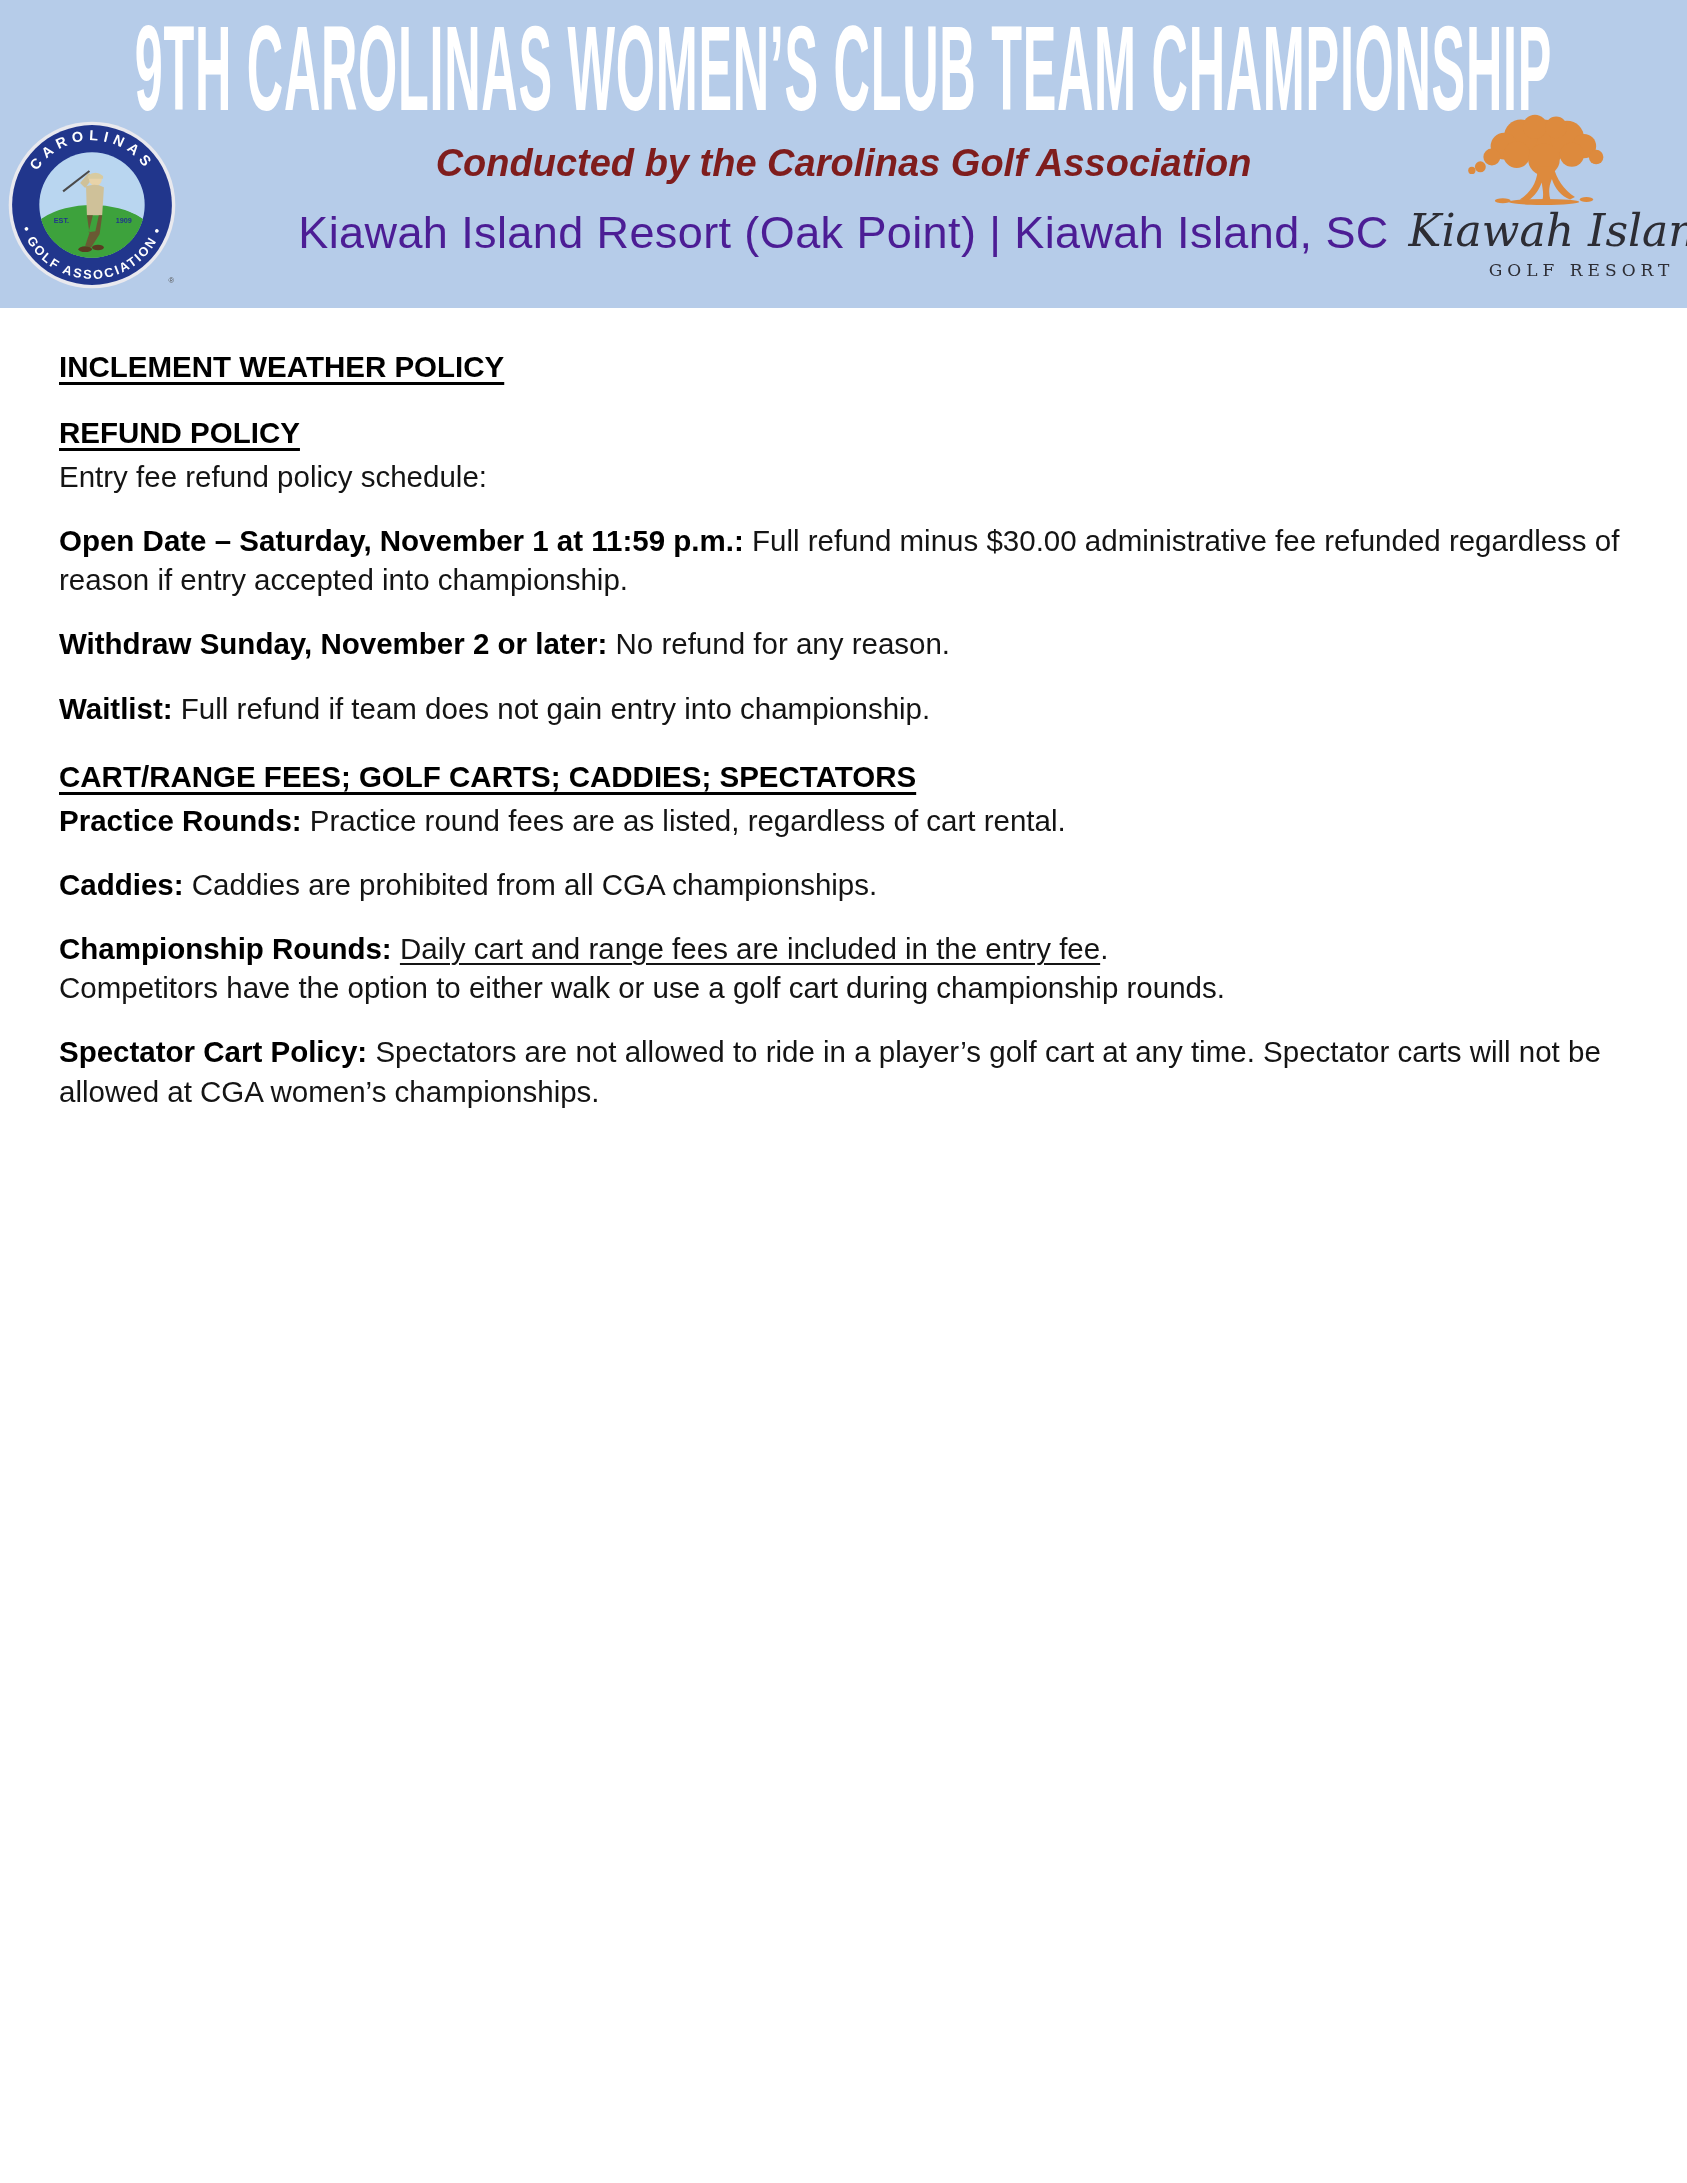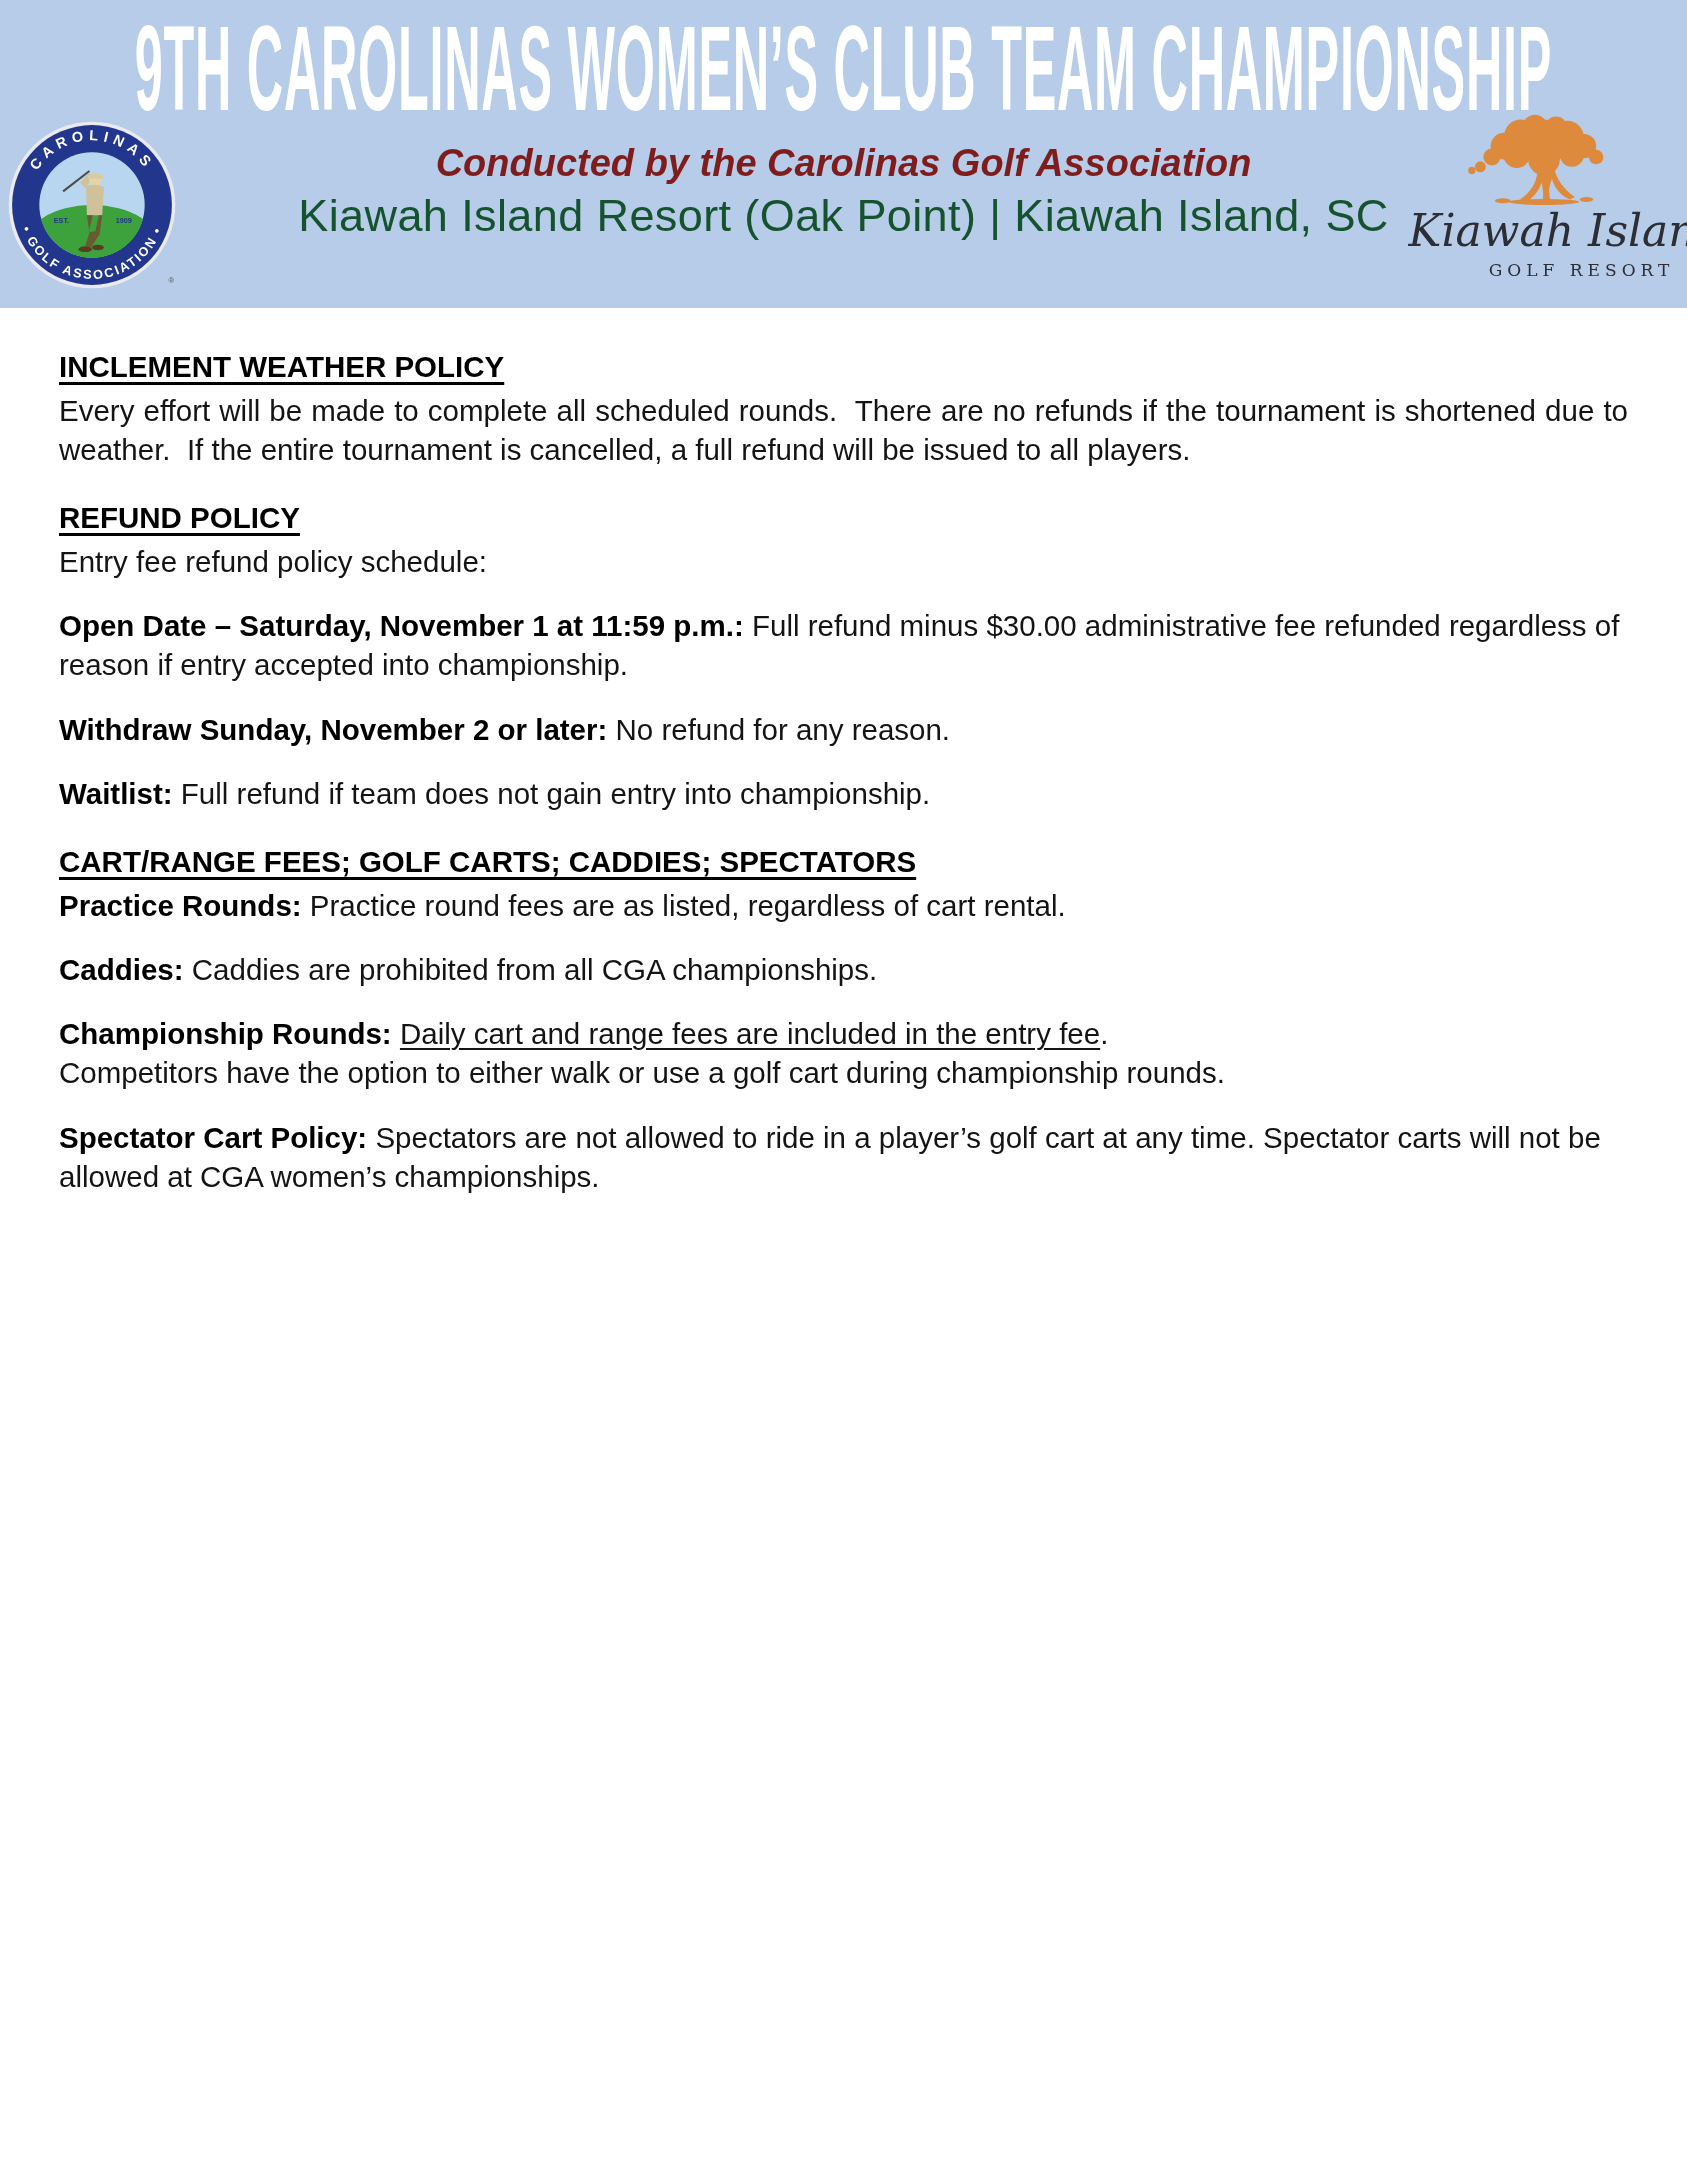--- a/index.html
+++ b/index.html
@@ -26,23 +26,23 @@
     color:#ffffff; white-space:nowrap;
     transform:scaleX(0.42); transform-origin:50% 50%;
     letter-spacing:1.7px;
   }
   .banner-sub {
     text-align:center; color:#7f1d1d;
     font-size:38px; font-style:italic; font-weight:600;
     margin-top:11.8px;
   }
   .banner-venue {
-    text-align:center; color:#14532d;
+    text-align:center; color:#4c1d95;
     font-size:45px; font-weight:400; letter-spacing:0.4px;
-    margin-top:5px;
+    margin-top:22px;
   }
   .banner-date {
     text-align:center; color:#ffffff;
     font-size:45px; font-weight:400;
     margin-top:8.4px;
   }
   .cga-logo { position:absolute; left:6.7px; top:120px; width:170px; height:170px; }
   .kiawah-logo { position:absolute; right:8.4px; top:111px; width:270px; height:190px; text-align:center; }
   .kiawah-tree { width:194px; height:97px; display:block; margin:0 auto; }
   .kiawah-script {
@@ -148,21 +148,20 @@
       </svg>
       <div class="kiawah-script">Kiawah Island.</div>
       <div class="kiawah-resort">GOLF RESORT</div>
     </div>
   </header>
 
   <main>
 
     <section>
       <h2><span class="h-underline">INCLEMENT WEATHER POLICY</span></h2>
-      <p class="justify">Every effort will be made to complete all scheduled rounds.  There are no refunds if the tournament is shortened due to weather.  If the entire tournament is cancelled, a full refund will be issued to all players.</p>
     </section>
 
     <section>
       <h2><span class="h-underline">REFUND POLICY</span></h2>
       <div class="para">Entry fee refund policy schedule:</div>
       <div class="para">
         <span class="lbl">Open Date – Saturday, November 1 at 11:59 p.m.:</span><span> Full refund minus $30.00 administrative fee refunded regardless of reason if entry accepted into championship.</span>
       </div>
       <div class="para">
         <span class="lbl">Withdraw Sunday, November 2 or later:</span><span> No refund for any reason.</span>

